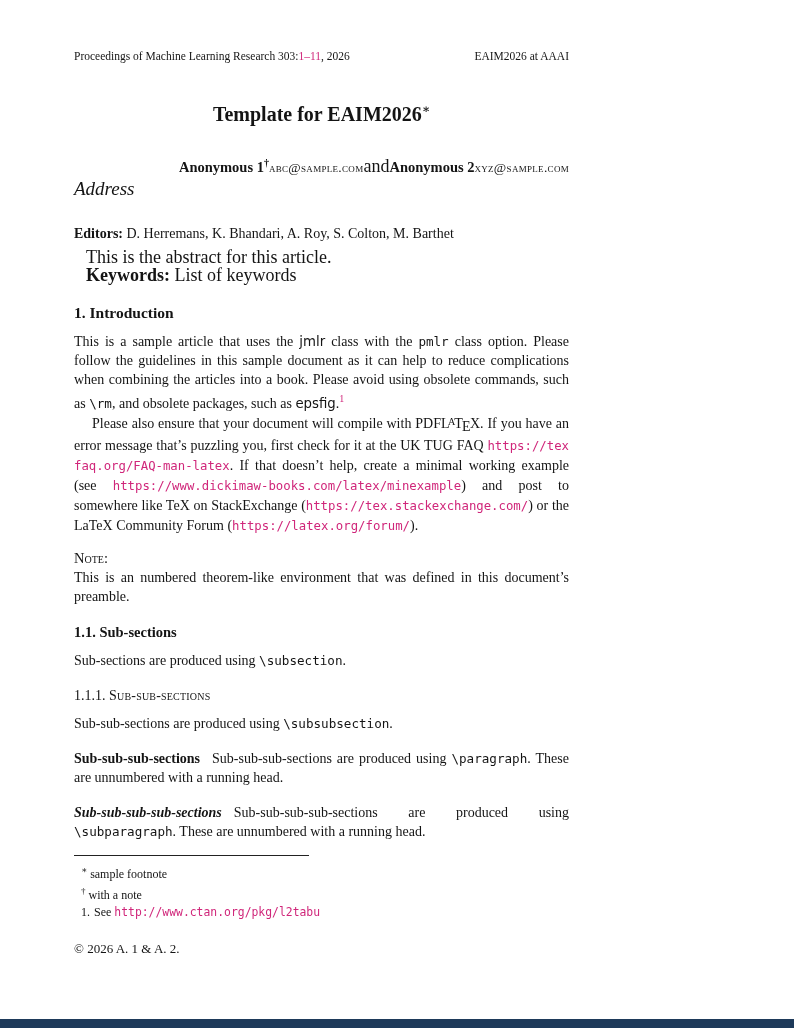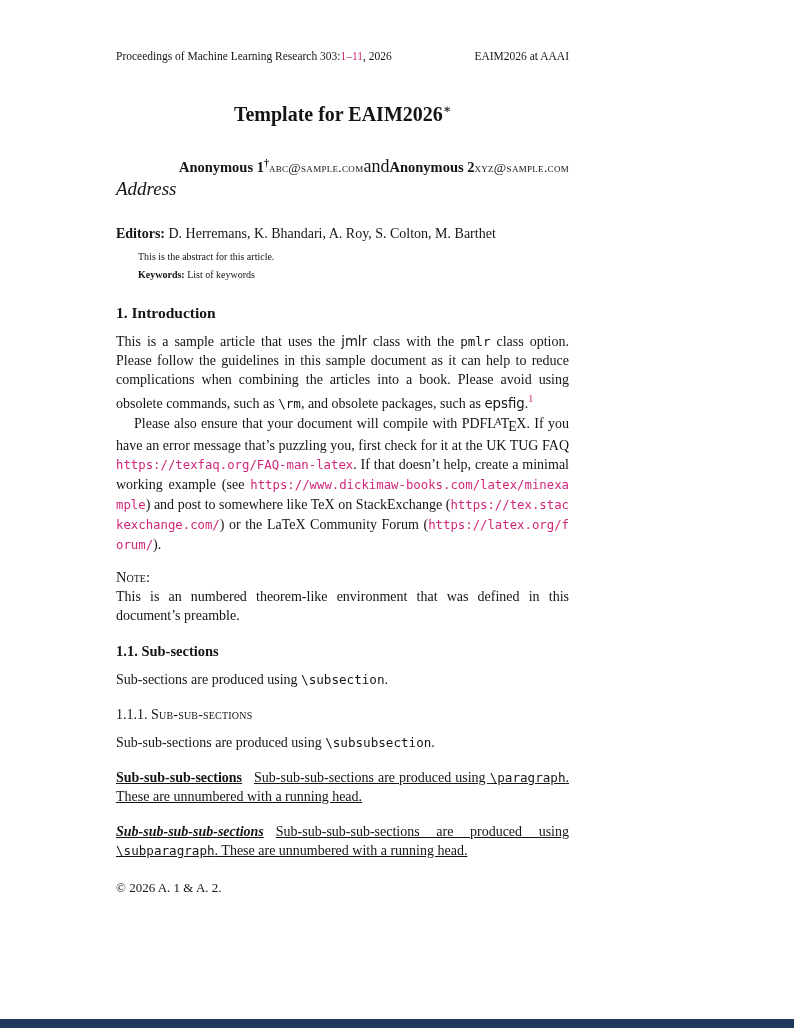--- a/index.html
+++ b/index.html
@@ -2,40 +2,40 @@
 <html style="--link: #d0267a; --bottom_bar: #1e3a5a;"><head>
 <meta charset="utf-8">
 <style>
   :root { --link:#d0267a; --bottom_bar:#1e3a5a; }
   * { box-sizing:border-box; }
   html,body { margin:0; padding:0; }
   body {
     width:794px; height:1028px; background:#ffffff; overflow:hidden; position:relative;
     font-family:"Liberation Serif","DejaVu Serif",serif; color:#141414;
   }
-  .sheet { padding:50px 117px 0 116px; width:686px; }
+  .sheet { padding:50px 117px 0 74px; width:686px; }
 
   .running-header { display:flex; justify-content:space-between; font-size:11.5px; }
   a { color:var(--link); text-decoration:none; cursor:pointer; }
 
   .title { margin:40px 0 0 0; text-align:center; font-size:20px; font-weight:bold; }
   .title sup { font-size:12px; font-weight:bold; color:#141414; }
 
   .author-row { margin-top:30px; display:flex; justify-content:flex-end; align-items:baseline; font-size:14.5px; }
   .author-name { font-weight:bold; }
   .author-name sup { font-size:10px; }
   .email { font-variant:small-caps; letter-spacing:.3px; font-size:13.5px; }
   .conj { font-size:18px; }
   .address { font-style:italic; font-size:19px; margin-top:1px; }
 
   .editors { margin-top:26px; font-size:14px; }
   .editors .label { font-weight:bold; }
 
   .abstract-heading { margin-top:22px; text-align:center; font-weight:bold; font-size:15px; }
-  .abstract-body { margin:6px 28px 0 22px; font-size:10px; line-height:18px; }
+  .abstract-body { margin:6px 28px 0 12px; font-size:18px; line-height:18px; }
   .kw-label { font-weight:bold; }
 
   h2.section { margin:20px 0 0 0; font-size:15.5px; font-weight:bold; }
   p.body { margin:10px 0 0 0; font-size:14px; line-height:19px; text-align:justify; }
   p.body.cont { margin-top:0; text-indent:18px; }
 
   .tt { font-family:"DejaVu Sans Mono","Liberation Mono",monospace; font-size:.9em; }
   .sf { font-family:"DejaVu Sans","Liberation Sans",sans-serif; font-size:.95em; }
   .url { font-family:"DejaVu Sans Mono","Liberation Mono",monospace; font-size:.88em; color:var(--link); word-break:break-all; }
   sup.fnref a, a.fnref { color:var(--link); }
@@ -44,21 +44,21 @@
   .lxA { font-size:.72em; vertical-align:.28em; margin-left:-.14em; margin-right:-.1em; }
   .lxE { vertical-align:-.21em; margin-left:-.07em; margin-right:-.04em; }
 
   .note-label { margin-top:14px; font-variant:small-caps; font-size:14.5px; }
   .note-text { margin-top:1px; font-size:14px; line-height:19px; text-align:justify; }
 
   h3.subsection { margin:18px 0 0 0; font-size:14.5px; font-weight:bold; }
   h4.subsubsection { margin:18px 0 0 0; font-size:14px; font-weight:normal; }
   h4.subsubsection .sc { font-variant:small-caps; letter-spacing:.2px; }
 
-  p.runin { margin:16px 0 0 0; font-size:14px; line-height:19px; text-align:justify;text-decoration:underline; }
+  p.runin { margin:16px 0 0 0; font-size:14px; line-height:19px; text-align:justify; }
   p.runin .rh { font-weight:bold; }
   p.runin.it .rh { font-style:italic; }
   .runin-gap { display:inline-block; width:12px; }
 
   .fn-area { margin-top:14px; }
   .fn-rule { width:235px; border-top:1px solid #222; height:0; margin-bottom:6px; }
   .fn { font-size:12px; line-height:17px; padding-left:7px; }
   .fn .mark { margin-right:4px; }
   .fn .mark.sup { vertical-align:super; font-size:9px; margin-right:3px; }
   .fn .url { font-size:.95em; }
@@ -115,18 +115,24 @@
   <h3 class="subsection">1.1. Sub-sections</h3>
   <p class="body"><span>Sub-sections are produced using </span><span class="tt">\subsection</span><span>.</span></p>
 
   <h4 class="subsubsection"><span>1.1.1. </span><span class="sc">Sub-sub-sections</span></h4>
   <p class="body"><span>Sub-sub-sections are produced using </span><span class="tt">\subsubsection</span><span>.</span></p>
 
   <p class="runin"><span class="rh">Sub-sub-sub-sections</span><span class="runin-gap"></span><span>Sub-sub-sub-sections are produced using </span><span class="tt">\paragraph</span><span>. These are unnumbered with a running head.</span></p>
 
   <p class="runin it"><span class="rh">Sub-sub-sub-sub-sections</span><span class="runin-gap"></span><span>Sub-sub-sub-sub-sections are produced using </span><span class="tt">\subparagraph</span><span>. These are unnumbered with a running head.</span></p>
 
+  <div class="fn-area">
+    <div class="fn-rule"></div>
+    <div class="fn"><span class="mark sup">∗</span><span>sample footnote</span></div>
+    <div class="fn"><span class="mark sup">†</span><span>with a note</span></div>
+    <div class="fn"><span class="mark">1.</span><span>See </span><a class="url">http://www.ctan.org/pkg/l2tabu</a></div>
+  </div>
 
   <div class="copyright">© 2026 A. 1 &amp; A. 2.</div>
 
 </div>
 
 <div class="bottom-bar"></div>
 
 </body></html>

